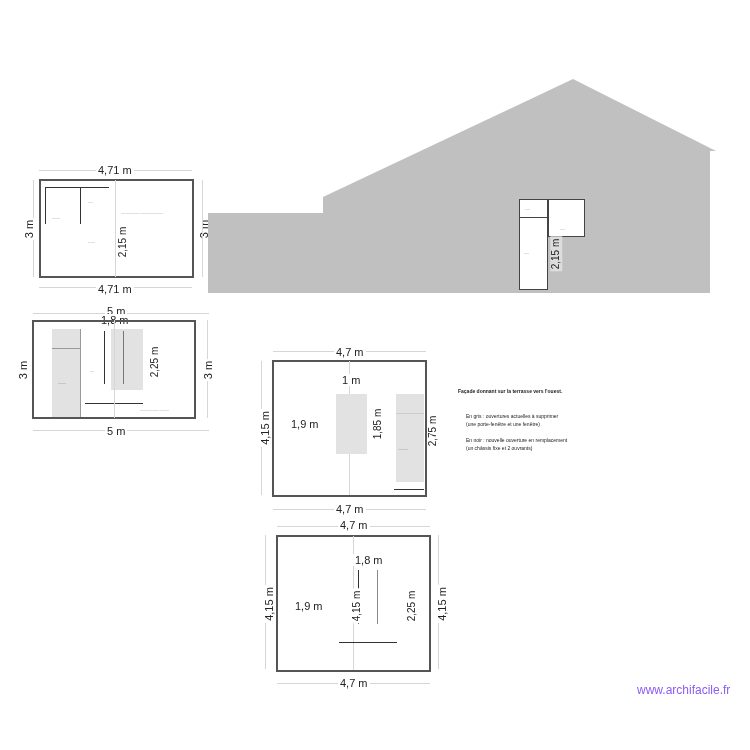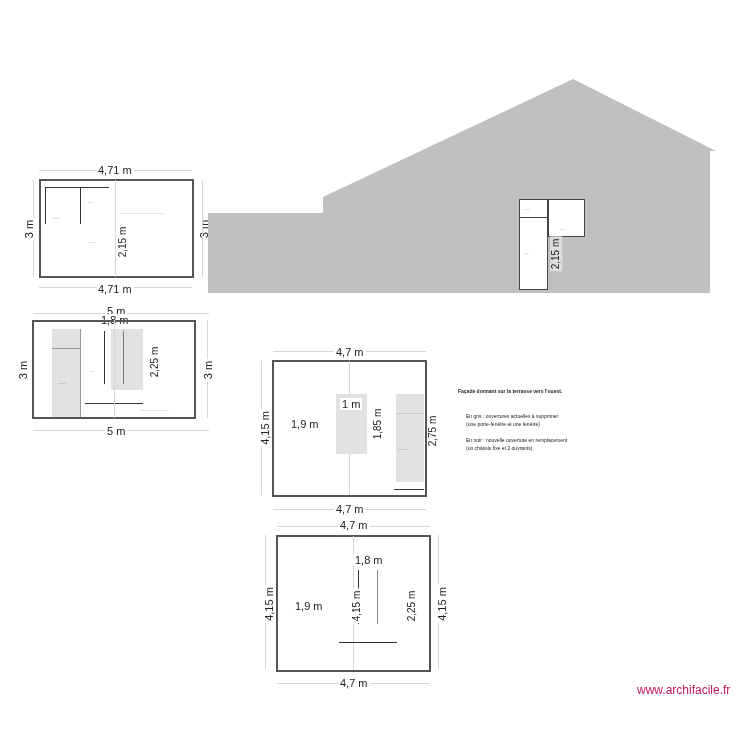--- a/index.html
+++ b/index.html
@@ -6,21 +6,21 @@
   body{width:750px;height:750px;position:relative;overflow:hidden;font-family:"Liberation Sans",sans-serif;color:#222;}
   .abs{position:absolute;}
   .wall{position:absolute;border:2px solid #555;box-sizing:border-box;}
   .gray{position:absolute;background:#e2e2e2;}
   .line{position:absolute;background:#333;}
   .dim{position:absolute;background:#d6d6d6;}
   .lbl{position:absolute;font-size:11px;color:#222;background:#fff;padding:0 2px;white-space:nowrap;line-height:12px;}
   .lbl.rot{transform:rotate(-90deg);transform-origin:center center;}
   .tiny{position:absolute;font-size:3px;color:#333;white-space:nowrap;letter-spacing:0.2px;}
   .note{position:absolute;font-size:5px;color:#222;white-space:nowrap;line-height:7px;}
-  .brand{position:absolute;font-size:12px;color:#be185d;}
+  .brand{position:absolute;font-size:12px;color:#8b5cf6;}
 </style>
 </head>
 <body>
 
 <div>
   <div class="dim" style="left:39px;top:170px;width:153px;height:1px;"></div>
   <span class="lbl" style="left:96px;top:164px;">4,71 m</span>
   <div class="dim" style="left:39px;top:287px;width:153px;height:1px;"></div>
   <span class="lbl" style="left:96px;top:283px;">4,71 m</span>
   <div class="dim" style="left:33px;top:180px;width:1px;height:97px;"></div>
@@ -83,21 +83,21 @@
   <div class="dim" style="left:273px;top:351px;width:153px;height:1px;"></div>
   <span class="lbl" style="left:334px;top:346px;">4,7 m</span>
   <div class="dim" style="left:273px;top:509px;width:153px;height:1px;"></div>
   <span class="lbl" style="left:334px;top:503px;">4,7 m</span>
   <div class="dim" style="left:261px;top:361px;width:1px;height:134px;"></div>
   <span class="lbl rot" style="left:246px;top:422px;">4,15 m</span>
 
   <div class="wall" style="left:272px;top:360px;width:155px;height:137px;"></div>
   <div class="dim" style="left:349px;top:361px;width:1px;height:134px;"></div>
   <div class="gray" style="left:336px;top:394px;width:31px;height:60px;"></div>
-  <span class="lbl" style="left:340px;top:398px;">1 m</span>
+  <span class="lbl" style="left:340px;top:374px;">1 m</span>
   <span class="lbl" style="left:289px;top:418px;">1,9 m</span>
   <span class="lbl rot" style="left:361px;top:418px;font-size:10px;">1,85 m</span>
   <div class="gray" style="left:396px;top:394px;width:28px;height:88px;"></div>
   <div class="line" style="left:396px;top:413px;width:28px;height:1px;background:#ccc;"></div>
   <span class="tiny" style="left:398px;top:447px;">..........</span>
   <div class="line" style="left:394px;top:489px;width:30px;height:1px;"></div>
   <span class="lbl rot" style="left:416px;top:425px;font-size:10px;">2,75 m</span>
 </div>
 
 <div>

